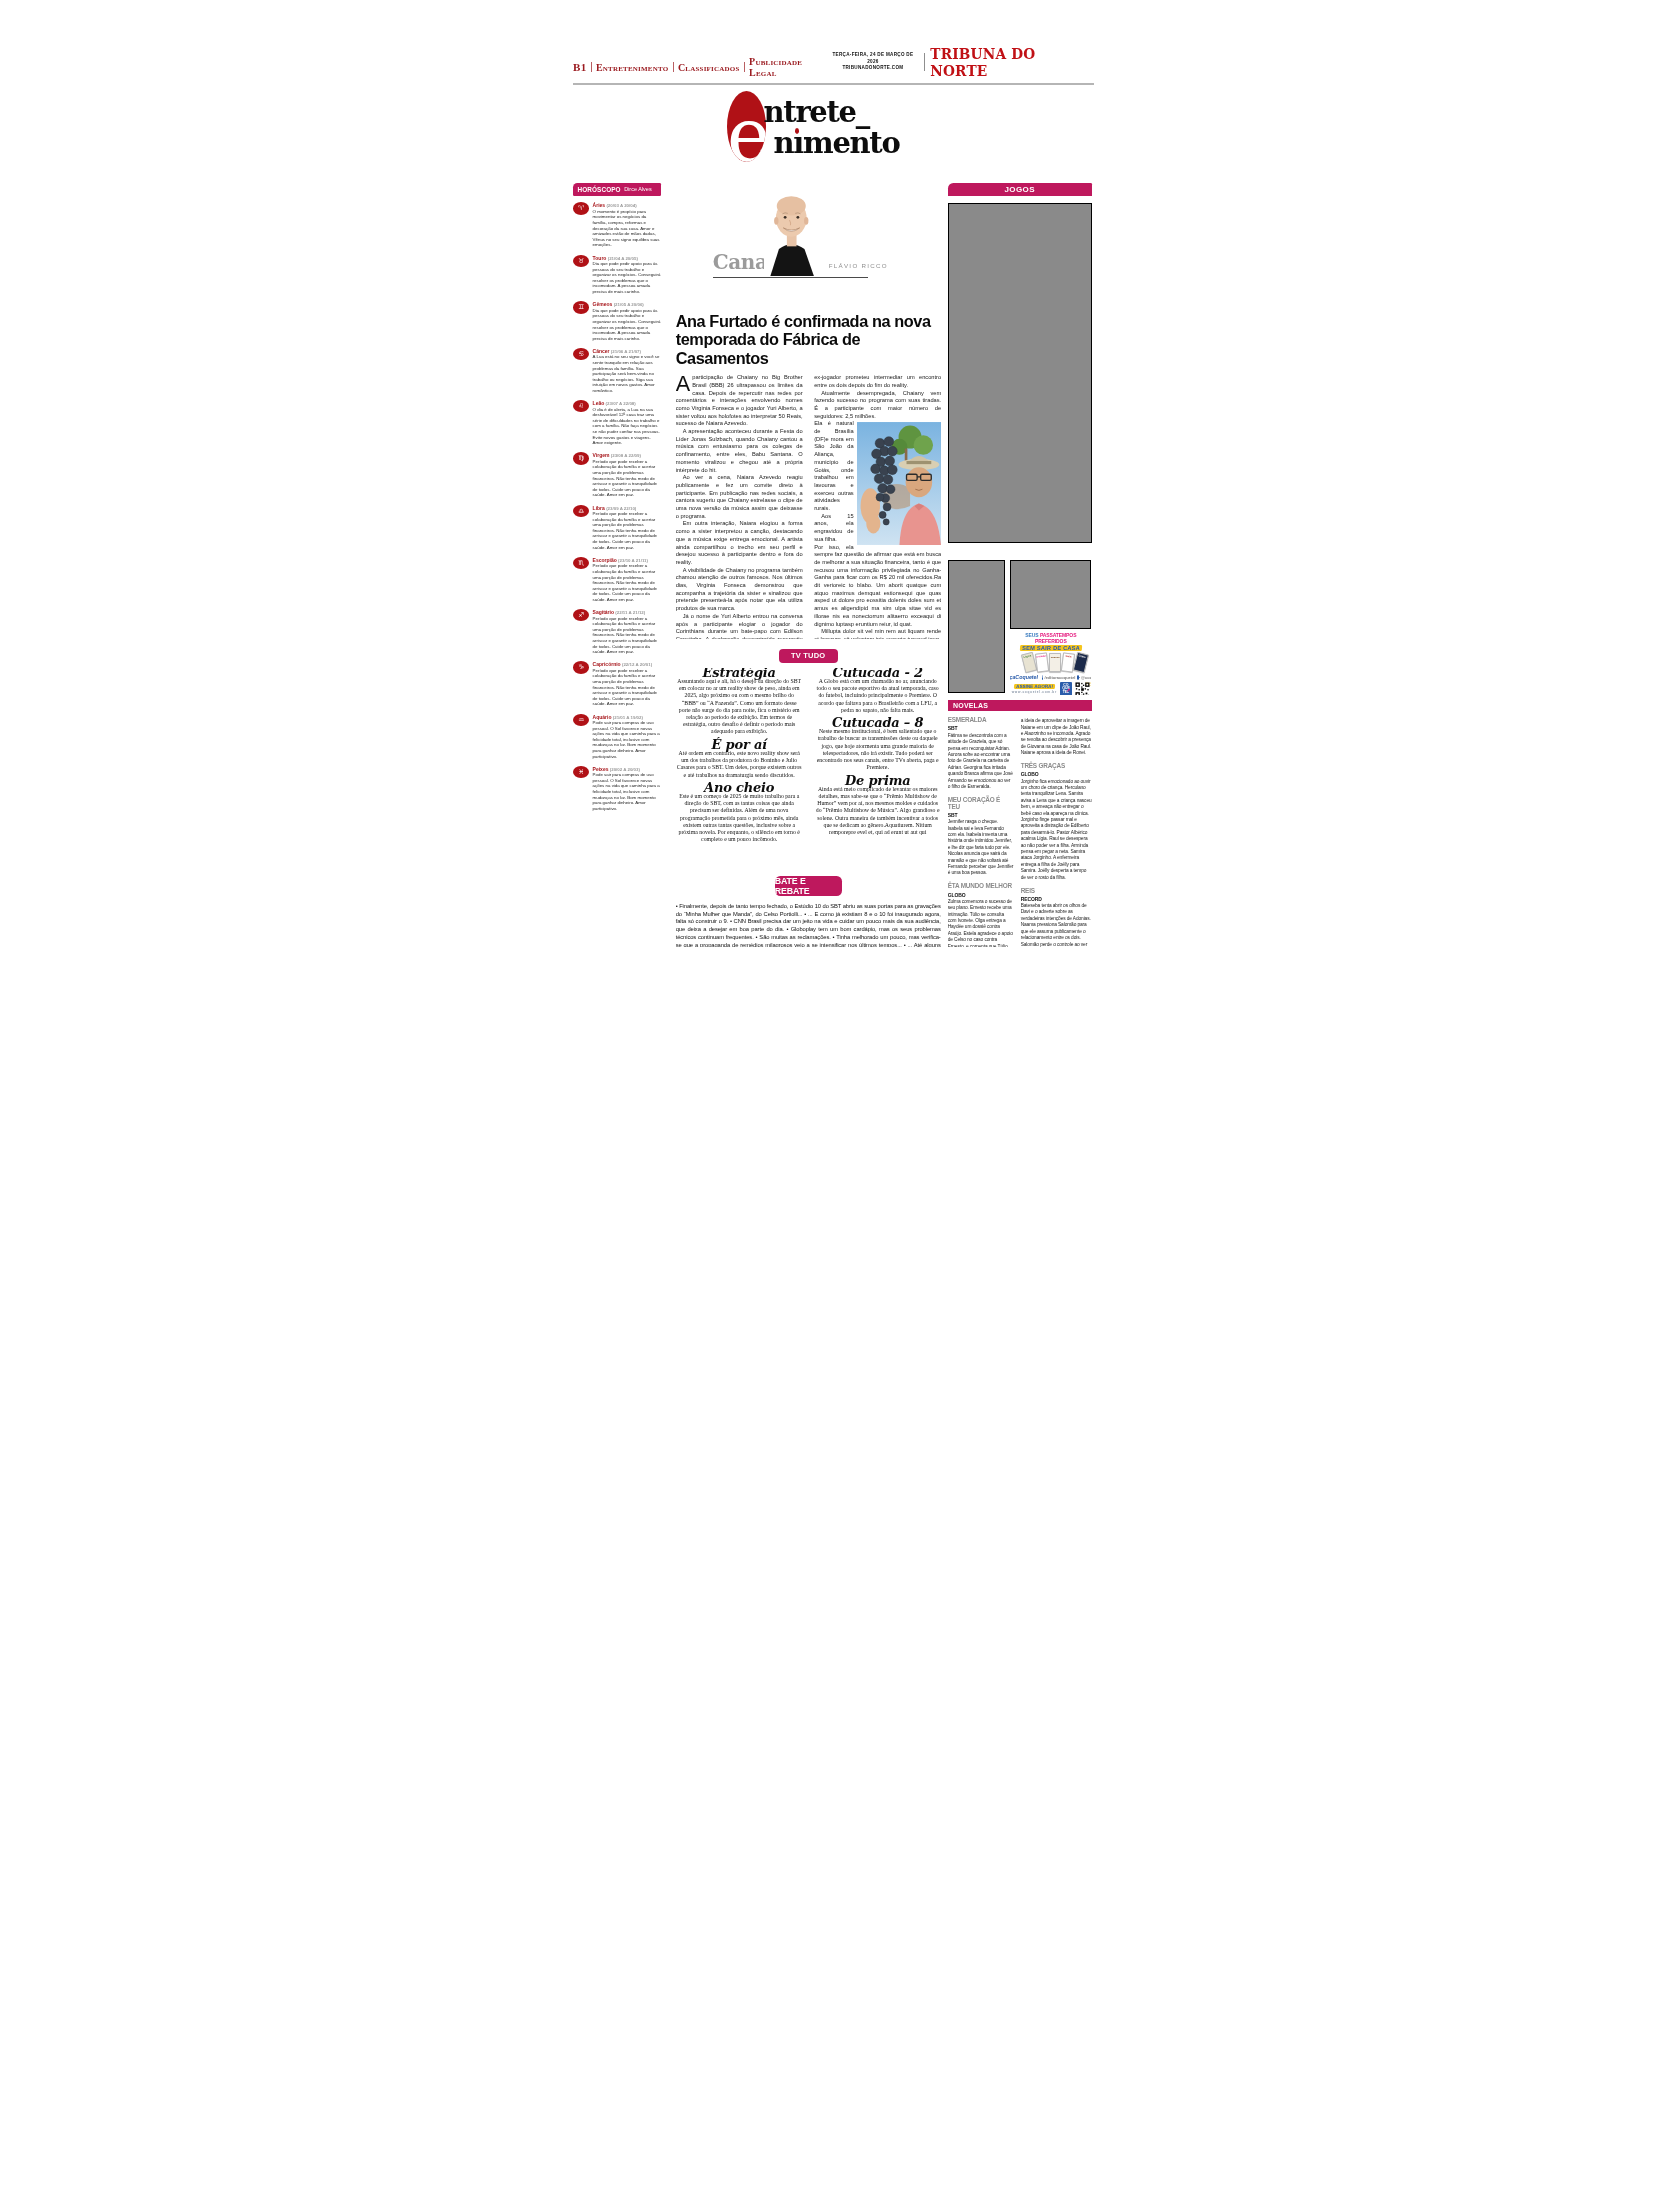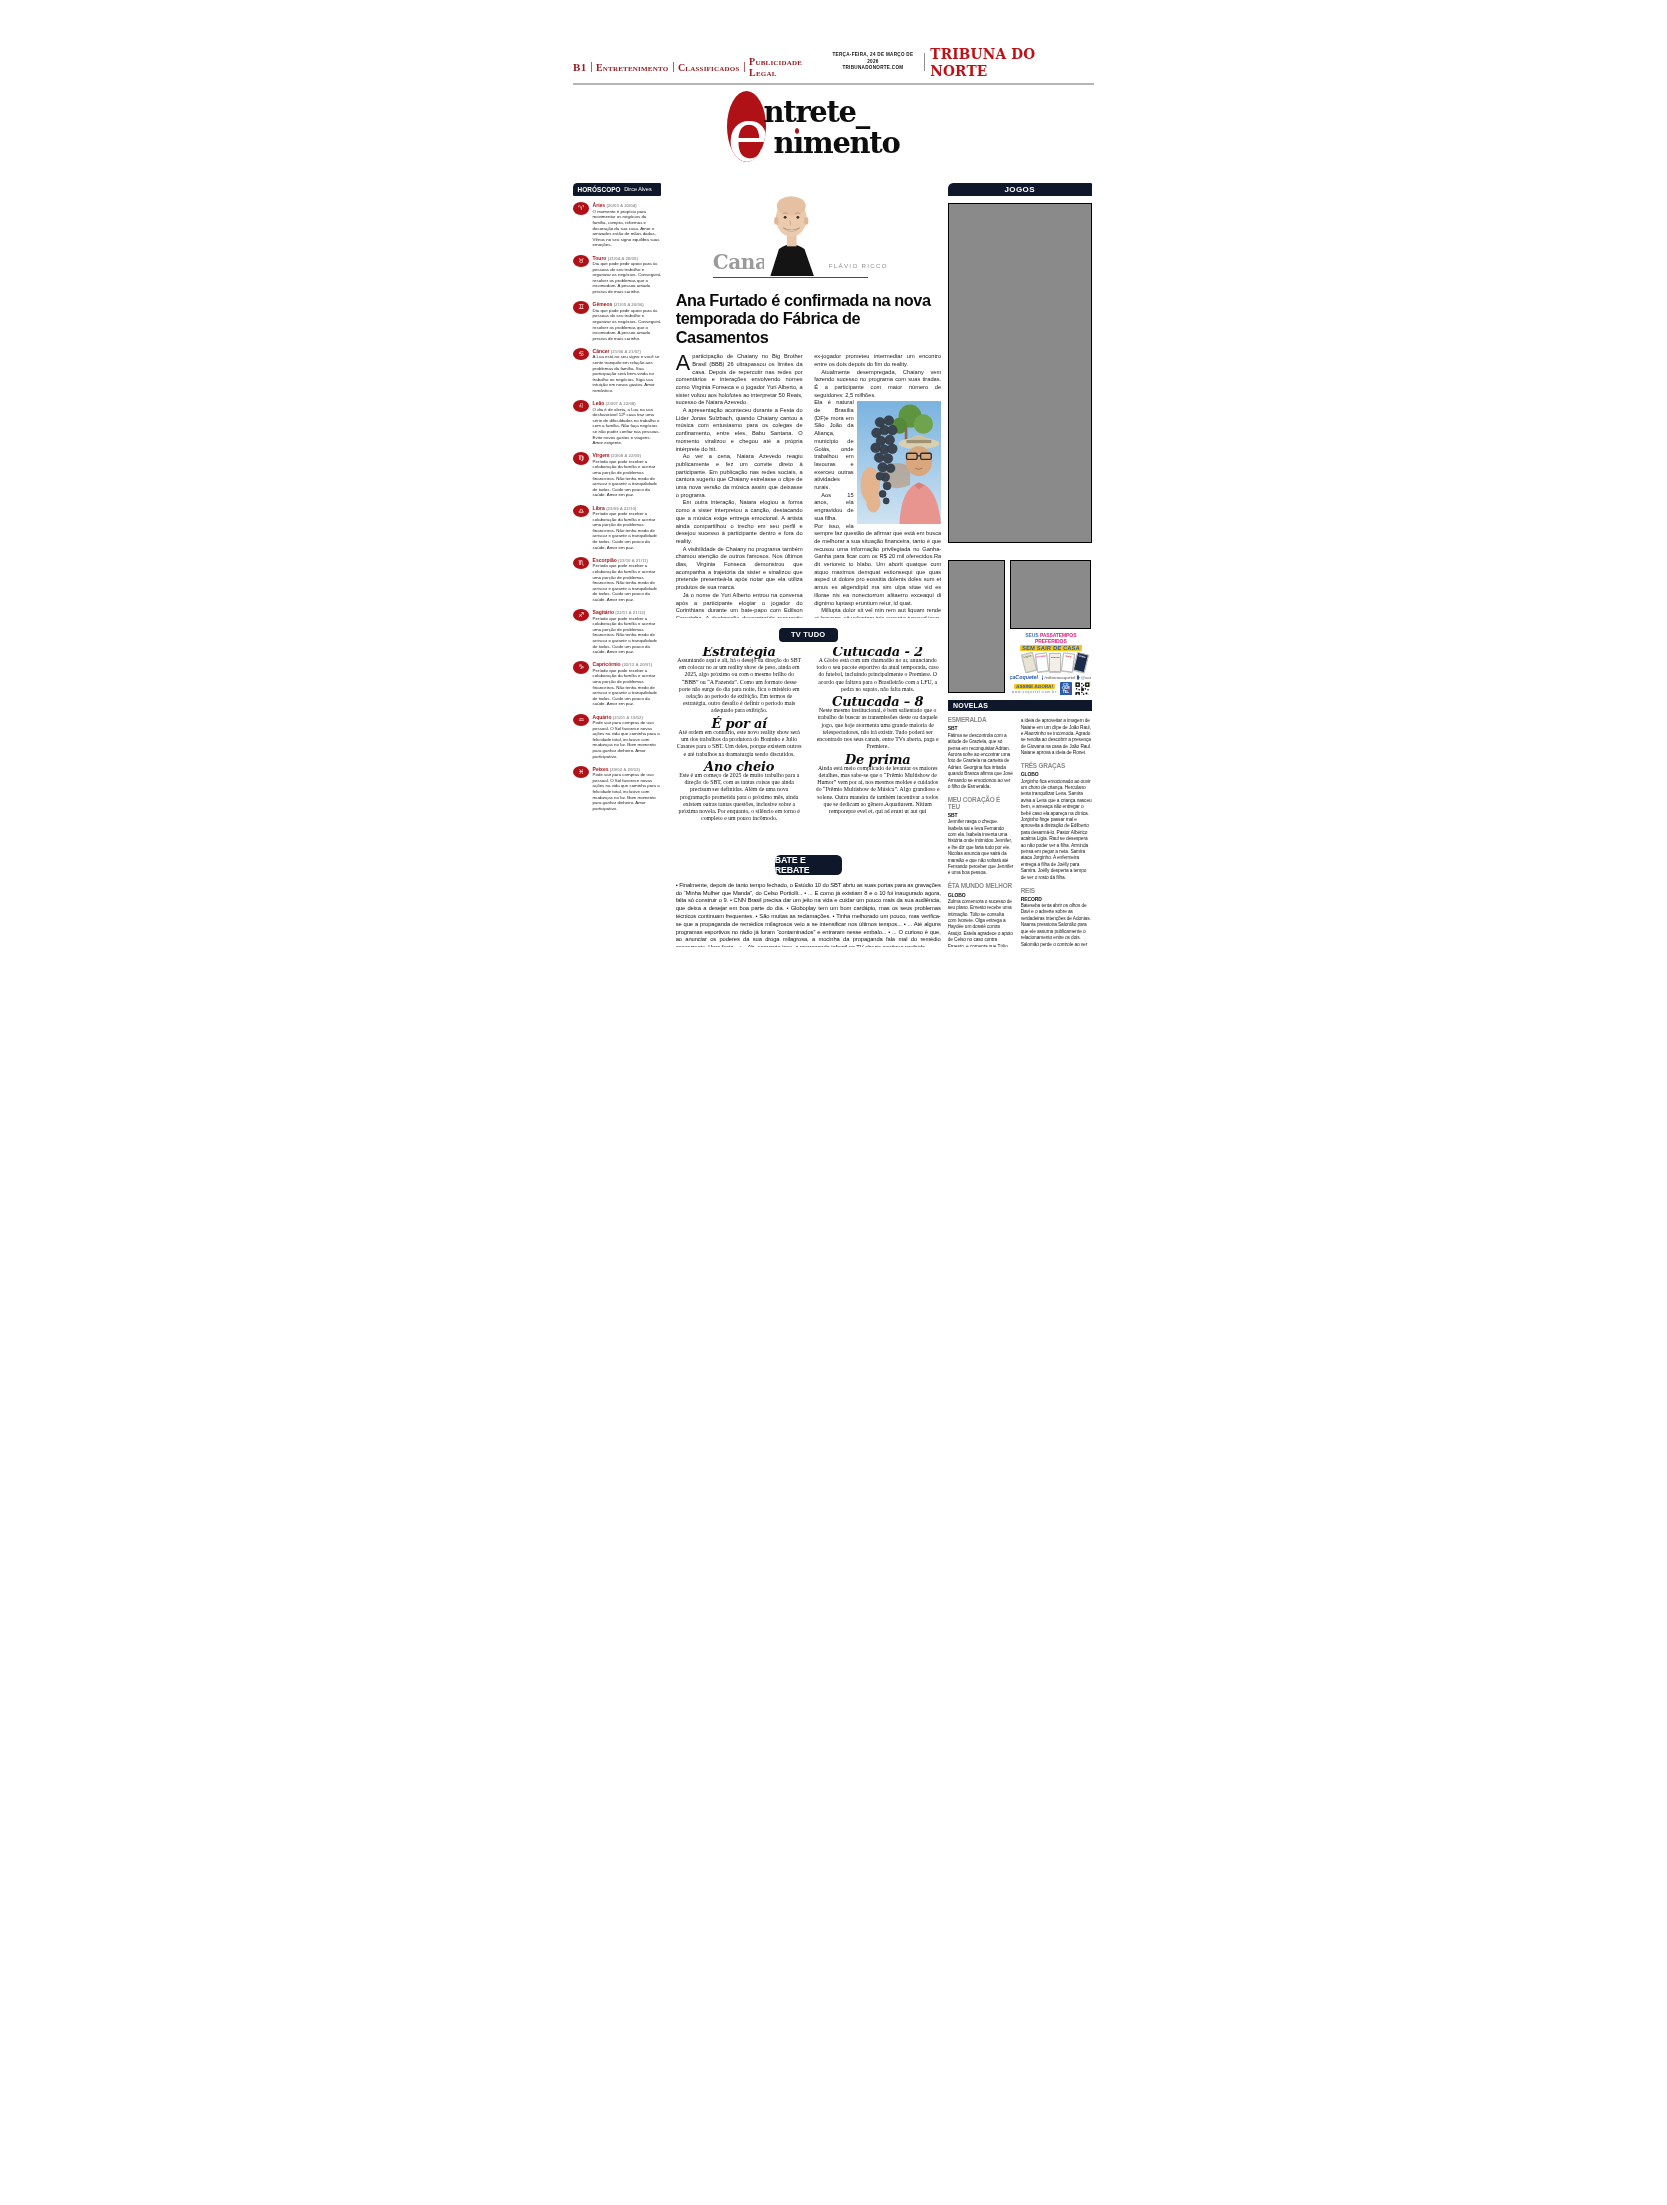--- a/index.html
+++ b/index.html
@@ -30,21 +30,21 @@
   .logo-i{position:relative;display:inline-block;}
   .logo-i::before{content:"";position:absolute;left:1.3px;top:1.8px;width:4.9px;height:6.6px;background:#b01116;border-radius:50%;}
 
   
   .columns{display:flex;margin:3.5px 17.6px 0;}
   .sidebar{width:88px;flex:0 0 88px;}
   .main{width:265px;flex:0 0 265px;margin-left:14.6px;}
   .rightcol{width:144px;flex:0 0 144px;margin-left:7px;}
 
   
-  .banner{background:#0f172a;color:#fff;font-weight:bold;display:flex;align-items:center;}
+  .banner{background:#be185d;color:#fff;font-weight:bold;display:flex;align-items:center;}
 
   
   .sb-banner{height:13.2px;border-radius:4.4px 1.3px 1.3px 1.3px;padding-left:4.4px;gap:3.5px;}
   .sb-title{font-size:6.4px;letter-spacing:0.1px;}
   .sb-author{font-weight:normal;font-size:5.5px;}
   .sign{display:flex;gap:3.5px;margin-top:5.7px;}
   .sign-icon{flex:0 0 16px;width:16px;height:12.3px;border-radius:50%;background:#b01116;margin-top:0.9px;
              text-align:center;color:#fff;font-family:"DejaVu Sans",sans-serif;font-size:6.6px;line-height:12.3px;}
   .sign-name{color:#a61419;font-weight:bold;font-size:5px;}
   .sign-dates{color:#9a9a9a;font-weight:bold;font-size:4.4px;margin-left:1.3px;}
@@ -52,21 +52,21 @@
 
   
   .canal1{position:relative;height:106px;}
   .canal1-rule{position:absolute;left:37px;width:155px;top:94px;height:1.3px;background:#4a4a4a;}
   .canal1-title{position:absolute;left:37px;top:67px;font-family:"DejaVu Serif",serif;font-weight:bold;
                 font-size:20px;color:#9b9b9b;letter-spacing:-0.4px;}
   .canal1-photo{position:absolute;left:88px;top:0;width:55px;height:94px;}
   .canal1-byline{position:absolute;left:153px;top:79px;color:#8f8f8f;font-size:6.2px;letter-spacing:1.3px;}
 
   
-  .headline{margin-top:2px;font-weight:bold;font-size:16.3px;line-height:18.5px;color:#0a0a0a;letter-spacing:-0.4px;}
+  .headline{margin-top:23px;font-weight:bold;font-size:16.3px;line-height:18.5px;color:#0a0a0a;letter-spacing:-0.4px;}
   .article{display:flex;gap:11.5px;margin-top:7px;height:265px;overflow:hidden;
            text-align:justify;font-size:5.7px;line-height:7.7px;}
   .art-col{width:127px;flex:0 0 127px;}
   .article p{margin:0;text-indent:7px;}
   .article p.no-indent{text-indent:0;}
   .dropcap{float:left;font-size:21.6px;line-height:17px;padding:1.3px 2.2px 0 0;color:#111;}
   .art-photo{float:right;width:84px;height:123px;margin:1.8px 0 1.8px 3.5px;}
   .art-photo svg{display:block;width:100%;height:100%;}
 
   

